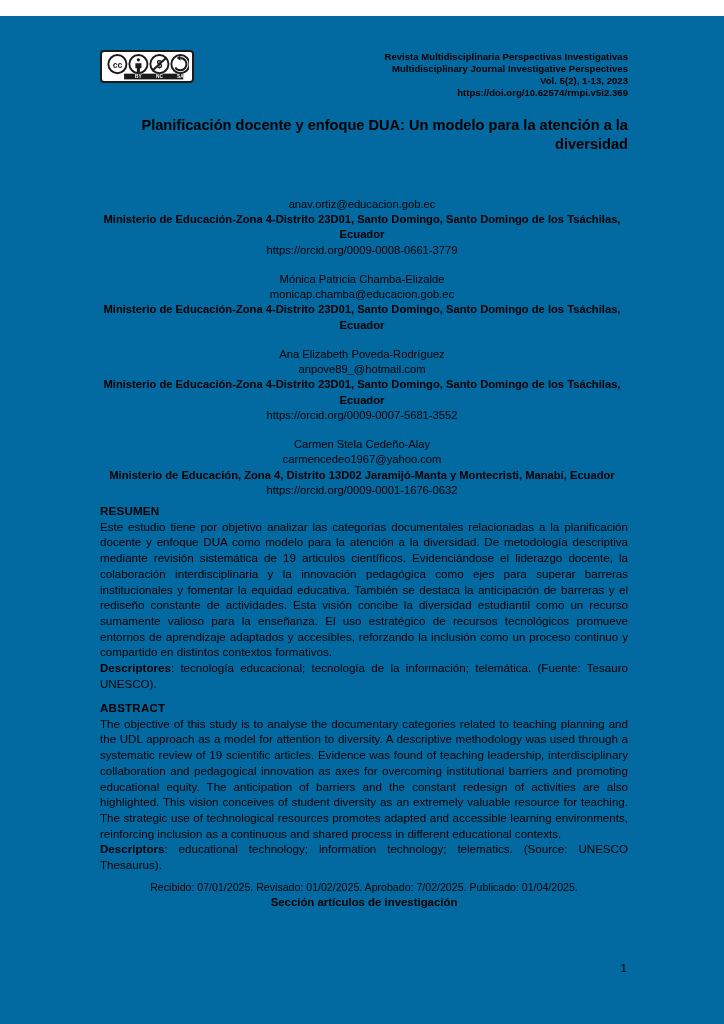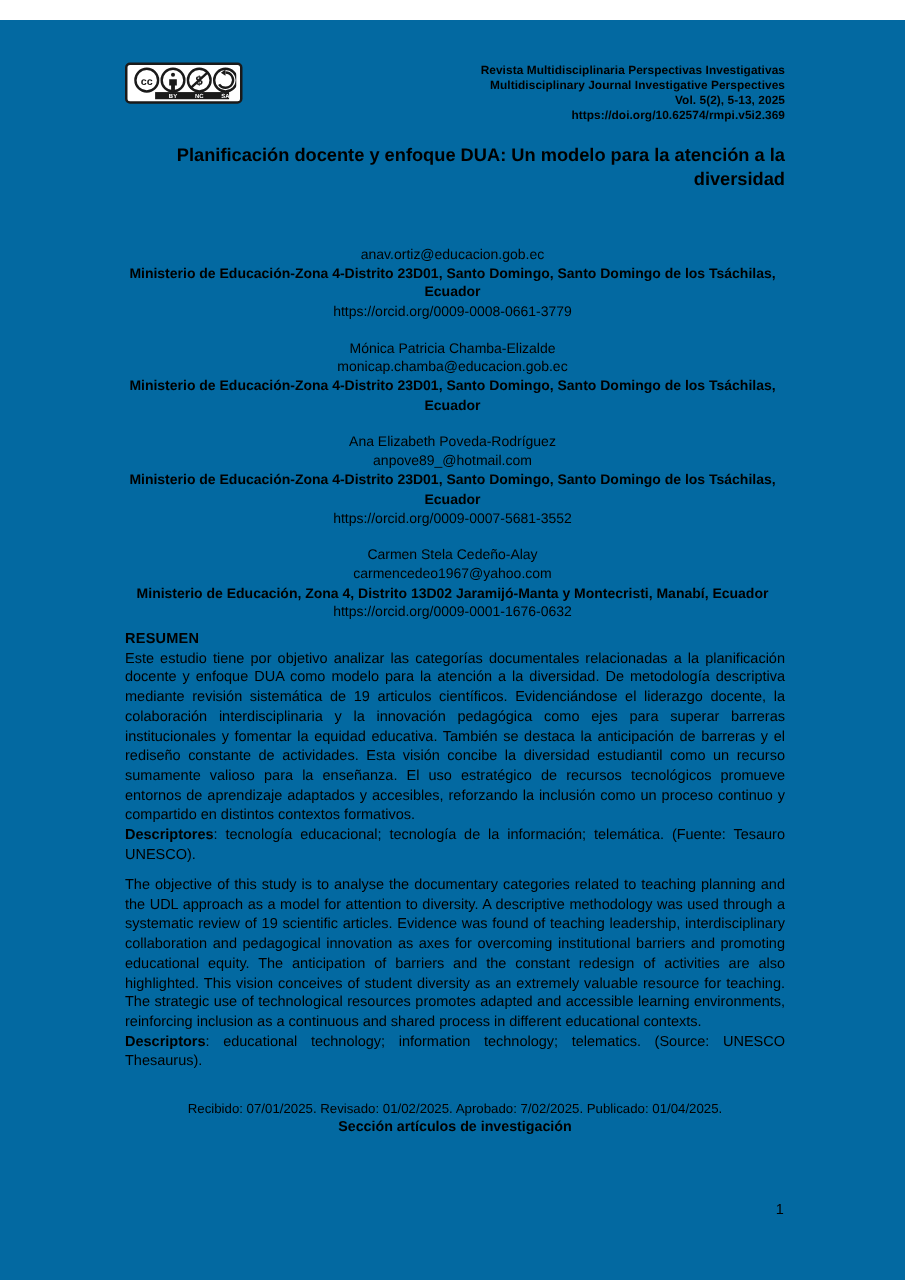--- a/index.html
+++ b/index.html
@@ -181,21 +181,21 @@
         <rect x="20" y="21" width="62" height="6" fill="#1a1a1a"></rect>
         <text x="35" y="26" font-family="'Liberation Sans',sans-serif" font-size="5" font-weight="bold" text-anchor="middle" fill="#ffffff">BY</text>
         <text x="57" y="26" font-family="'Liberation Sans',sans-serif" font-size="5" font-weight="bold" text-anchor="middle" fill="#ffffff">NC</text>
         <text x="79" y="26" font-family="'Liberation Sans',sans-serif" font-size="5" font-weight="bold" text-anchor="middle" fill="#ffffff">SA</text>
       </svg>
     </div>
 
     <div class="journal-block">
       <div>Revista Multidisciplinaria Perspectivas Investigativas</div>
       <div>Multidisciplinary Journal Investigative Perspectives</div>
-      <div>Vol. 5(2), 5-13, 2025</div>
+      <div>Vol. 5(2), 1-13, 2023</div>
       <div>https://doi.org/10.62574/rmpi.v5i2.369</div>
     </div>
 
   </div>
 
   <div class="title-block">
     <p class="title-es">Planificación docente y enfoque DUA: Un modelo para la atención a la diversidad</p>
   </div>
 
   <div class="authors">
@@ -228,20 +228,21 @@
 
   </div>
 
   <div class="section" id="resumen">
     <p class="section-head">RESUMEN</p>
     <p class="body-text">Este estudio tiene por objetivo analizar las categorías documentales relacionadas a la planificación docente y enfoque DUA como modelo para la atención a la diversidad. De metodología descriptiva mediante revisión sistemática de 19 articulos científicos. Evidenciándose el liderazgo docente, la colaboración interdisciplinaria y la innovación pedagógica como ejes para superar barreras institucionales y fomentar la equidad educativa. También se destaca la anticipación de barreras y el rediseño constante de actividades. Esta visión concibe la diversidad estudiantil como un recurso sumamente valioso para la enseñanza. El uso estratégico de recursos tecnológicos promueve entornos de aprendizaje adaptados y accesibles, reforzando la inclusión como un proceso continuo y compartido en distintos contextos formativos.</p>
     <p class="body-text descriptors"><b>Descriptores</b><span>: tecnología educacional; tecnología de la información; telemática. (Fuente: Tesauro UNESCO).</span></p>
   </div>
 
   <div class="section" id="abstract">
+    <p class="section-head">ABSTRACT</p>
     <p class="body-text">The objective of this study is to analyse the documentary categories related to teaching planning and the UDL approach as a model for attention to diversity. A descriptive methodology was used through a systematic review of 19 scientific articles. Evidence was found of teaching leadership, interdisciplinary collaboration and pedagogical innovation as axes for overcoming institutional barriers and promoting educational equity. The anticipation of barriers and the constant redesign of activities are also highlighted. This vision conceives of student diversity as an extremely valuable resource for teaching. The strategic use of technological resources promotes adapted and accessible learning environments, reinforcing inclusion as a continuous and shared process in different educational contexts.</p>
     <p class="body-text descriptors"><b>Descriptors</b><span>: educational technology; information technology; telematics. (Source: UNESCO Thesaurus).</span></p>
   </div>
 
   <div class="dates">
     <div>Recibido: 07/01/2025. Revisado: 01/02/2025. Aprobado: 7/02/2025. Publicado: 01/04/2025.</div>
     <div class="section-line">Sección artículos de investigación</div>
   </div>
 
   <div class="page-number">1</div>

